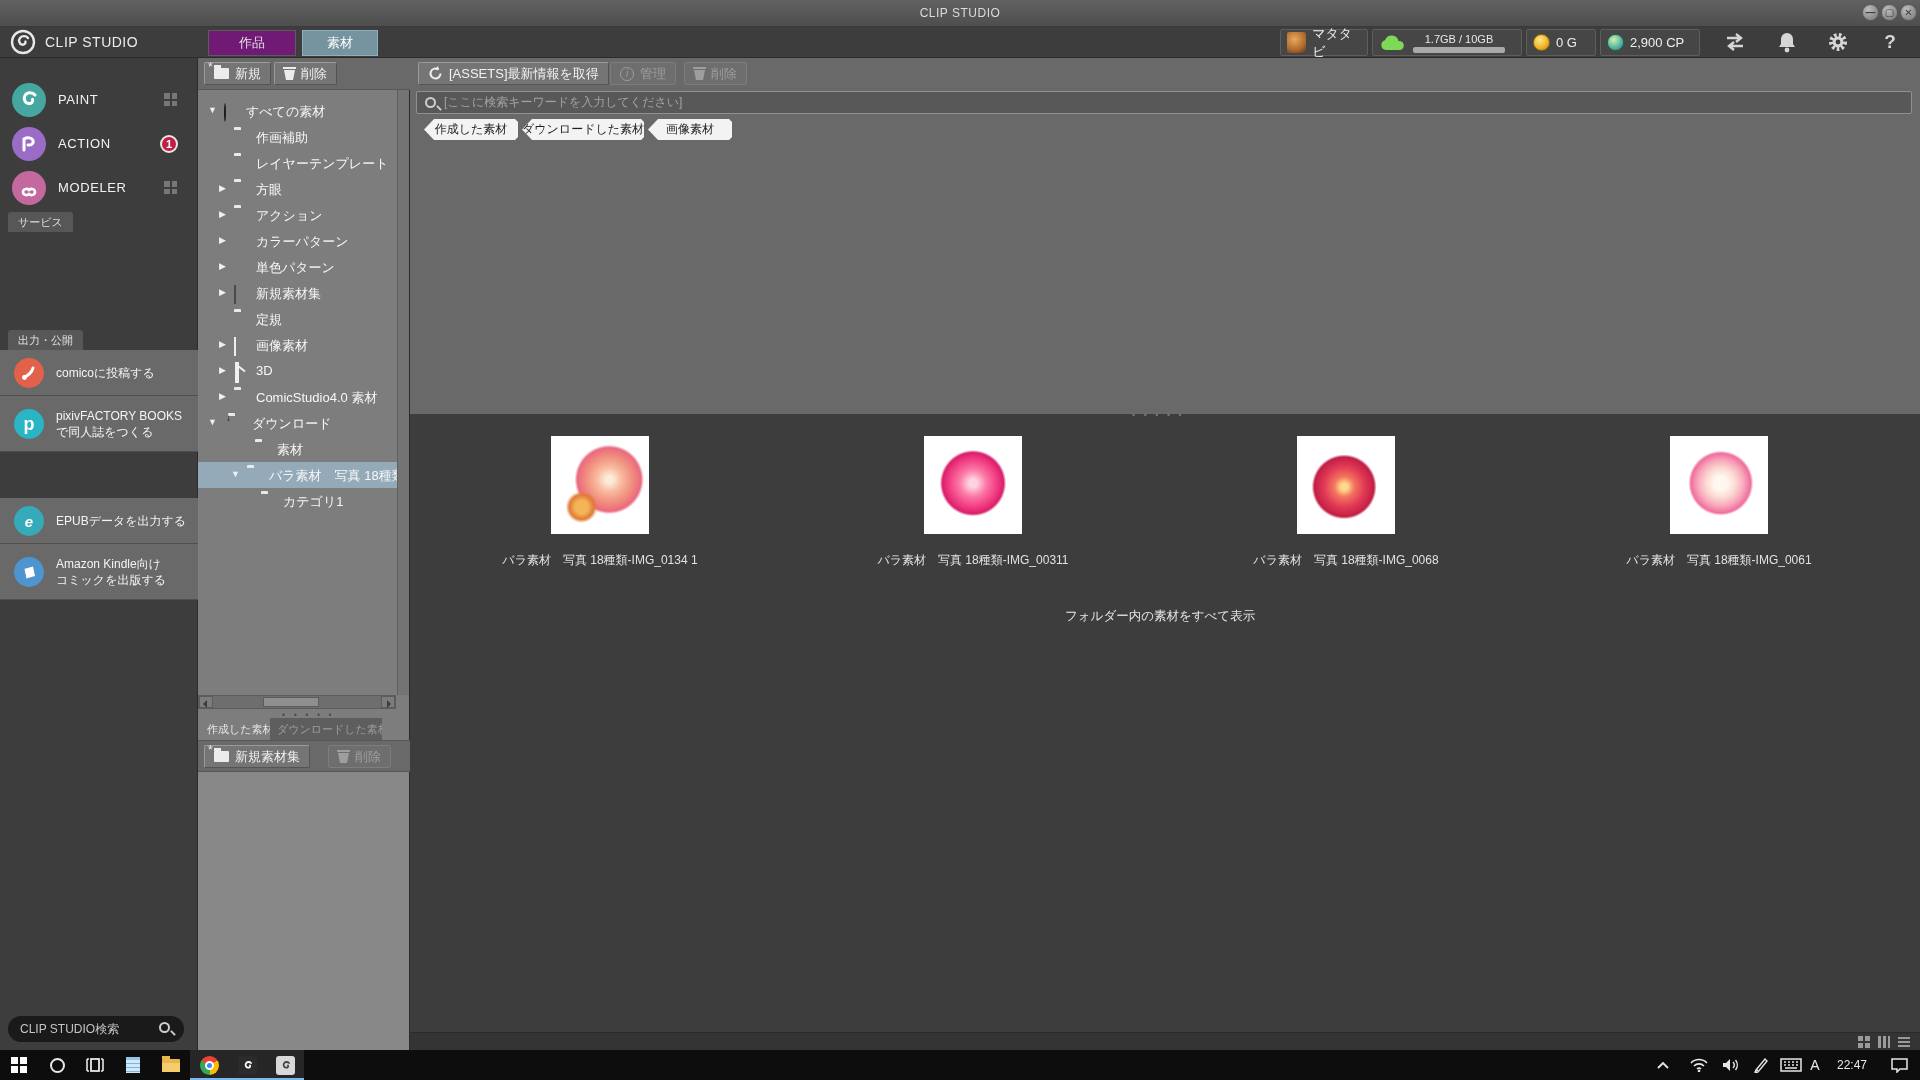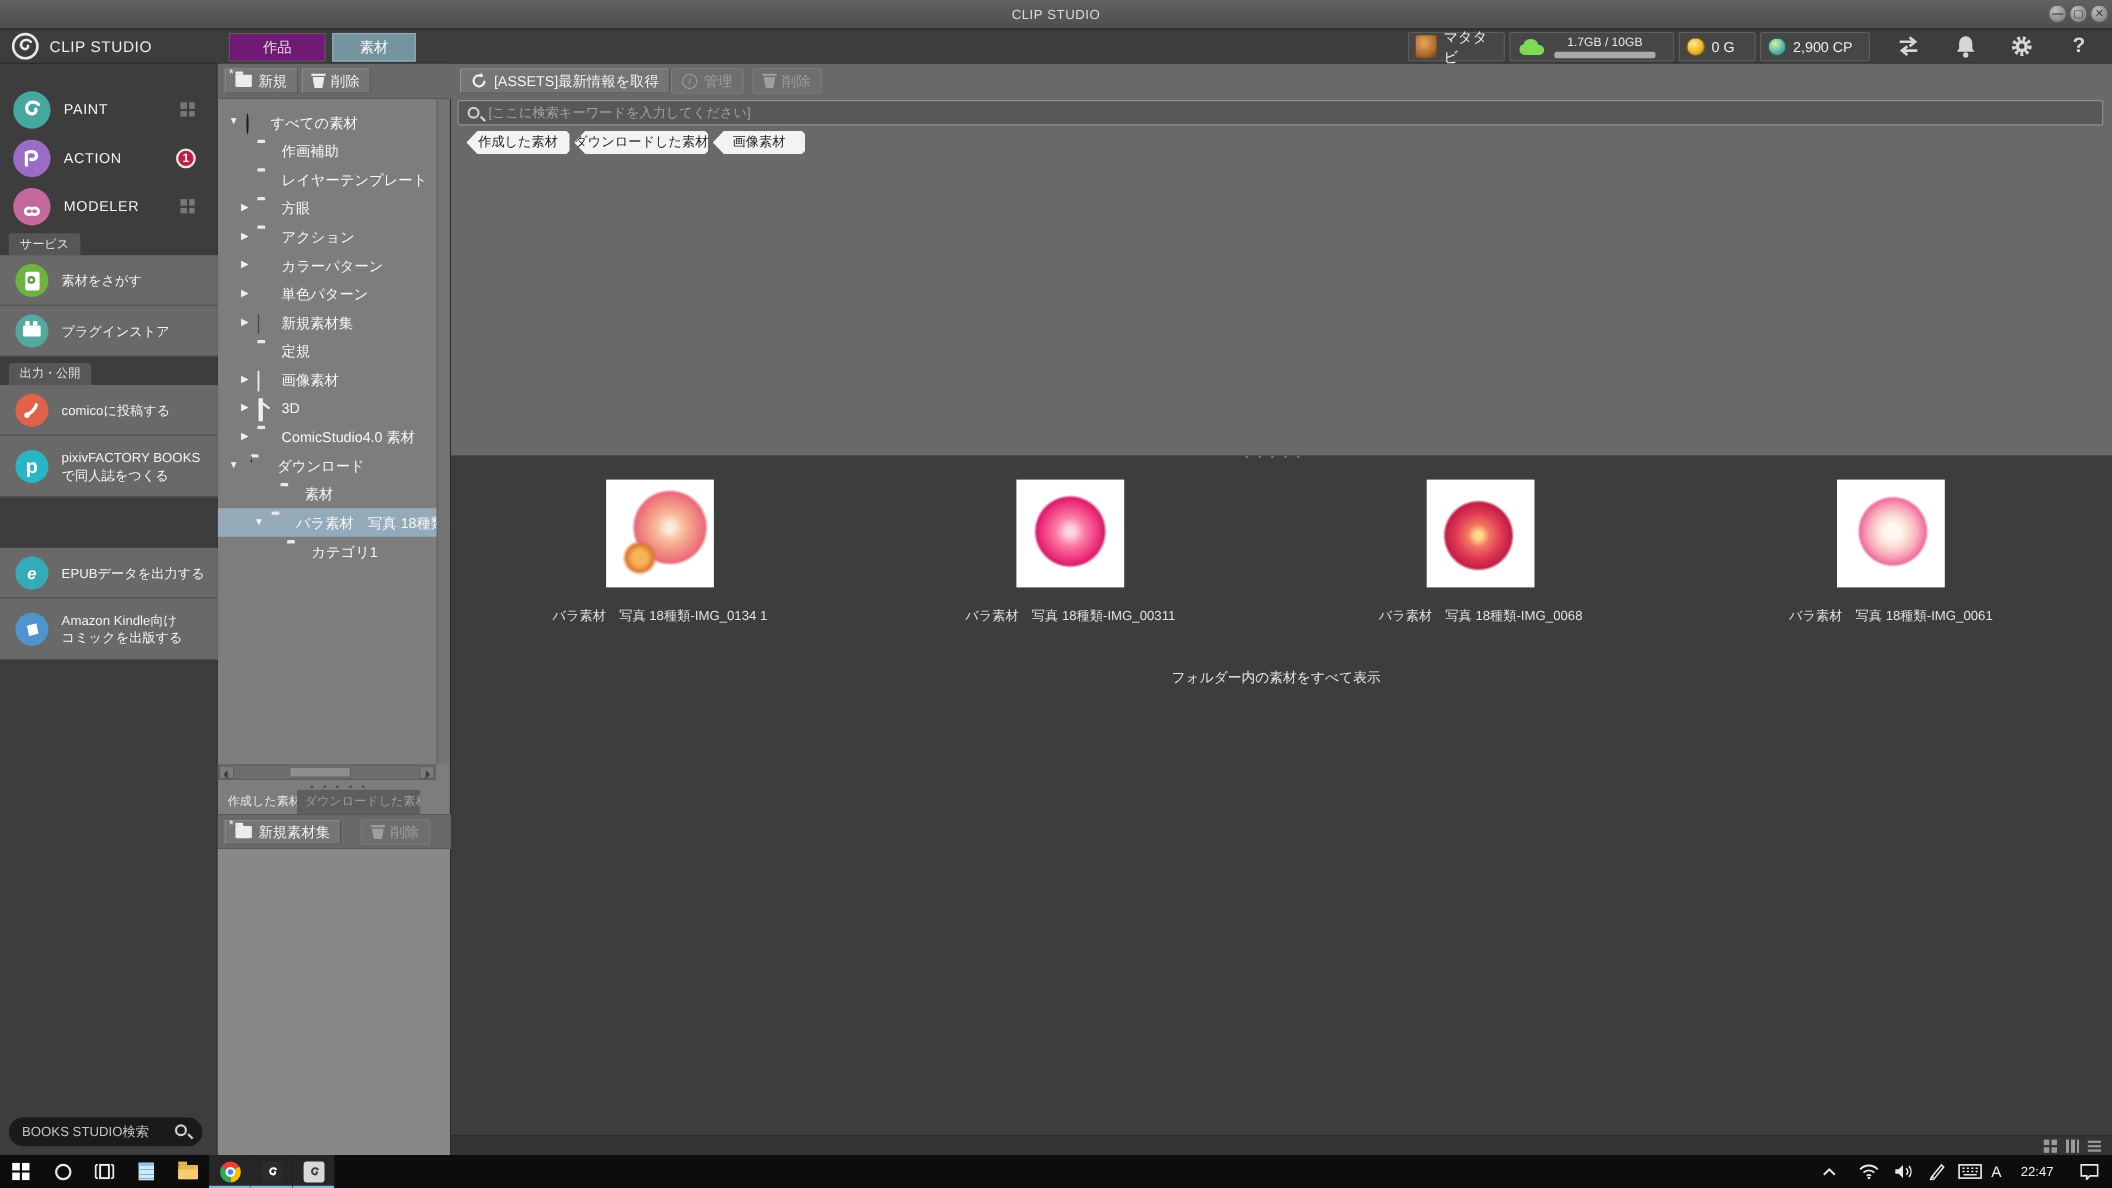--- a/index.html
+++ b/index.html
@@ -271,37 +271,20 @@
     <span class="appicon" style="background:#c4699d">
       <svg viewBox="0 0 34 34" width="34" height="34">
           <path d="M11 21c0-3 4-4 6-2 2-2 6-1 6 2s-4 4-6 2c-2 2-6 1-6-2z" fill="none" stroke="#fff" stroke-width="2.6"></path>
         </svg>
     </span>
     <span class="applabel">MODELER</span>
     <span class="gridico"></span>
   </div>
 
   <div class="sectab" style="top:154px">サービス</div>
-  <div class="srow" style="top:174px;height:46px">
-    <span class="cicon" style="top:8px;background:#6db33f">
-      <span style="position:relative;width:13px;height:17px;background:#fff;border-radius:2px">
-        <span style="position:absolute;left:2px;top:4px;width:7px;height:7px;border:2px solid #5a9a33;border-radius:50%"></span>
-      </span>
-    </span>
-    <span class="slabel" style="top:16px">素材をさがす</span>
-  </div>
-  <div class="srow" style="top:220px;height:46px">
-    <span class="cicon" style="top:8px;background:#53a8a0">
-      <span style="position:relative;width:16px;height:10px;background:#fff;border-radius:1px">
-        <span style="position:absolute;left:2px;top:-4px;width:4px;height:4px;background:#fff"></span>
-        <span style="position:absolute;left:9px;top:-4px;width:4px;height:4px;background:#fff"></span>
-      </span>
-    </span>
-    <span class="slabel" style="top:16px">プラグインストア</span>
-  </div>
 
   <div class="sectab" style="top:272px">出力・公開</div>
   <div class="srow" style="top:292px;height:46px">
     <span class="cicon" style="top:8px;background:#e2614a">
       <svg width="16" height="16" viewBox="0 0 16 16">
           <path d="M3 12c4-1 8-5 9-9" stroke="#fff" stroke-width="3" stroke-linecap="round" fill="none"></path>
           <circle cx="3.5" cy="12.5" r="2.4" fill="#fff"></circle>
         </svg>
     </span>
     <span class="slabel" style="top:16px">comicoに投稿する</span>
@@ -324,21 +307,21 @@
       <svg width="16" height="15" viewBox="0 0 16 15">
           <path d="M3 4l9-2.5 2 9.5-9 2.5z" fill="#fff"></path>
           <path d="M3 4l2 9.5" stroke="#4e94cf" stroke-width="1"></path>
         </svg>
     </span>
     <span class="slabel" style="top:13px">Amazon  Kindle向け</span>
     <span class="slabel" style="top:29px">コミックを出版する</span>
   </div>
 
   <div id="sidebar-search">
-    <span>BOOKS STUDIO検索</span>
+    <span>CLIP STUDIO検索</span>
     <span class="mag" style="position:absolute;right:14px;top:6px"></span>
   </div>
 </div>
 
 <div id="treepanel">
   <div class="ttoolbar">
     <div class="tbtn" style="left:6px">
       <span class="foldernew"></span>
       <span>新規</span>
     </div>

